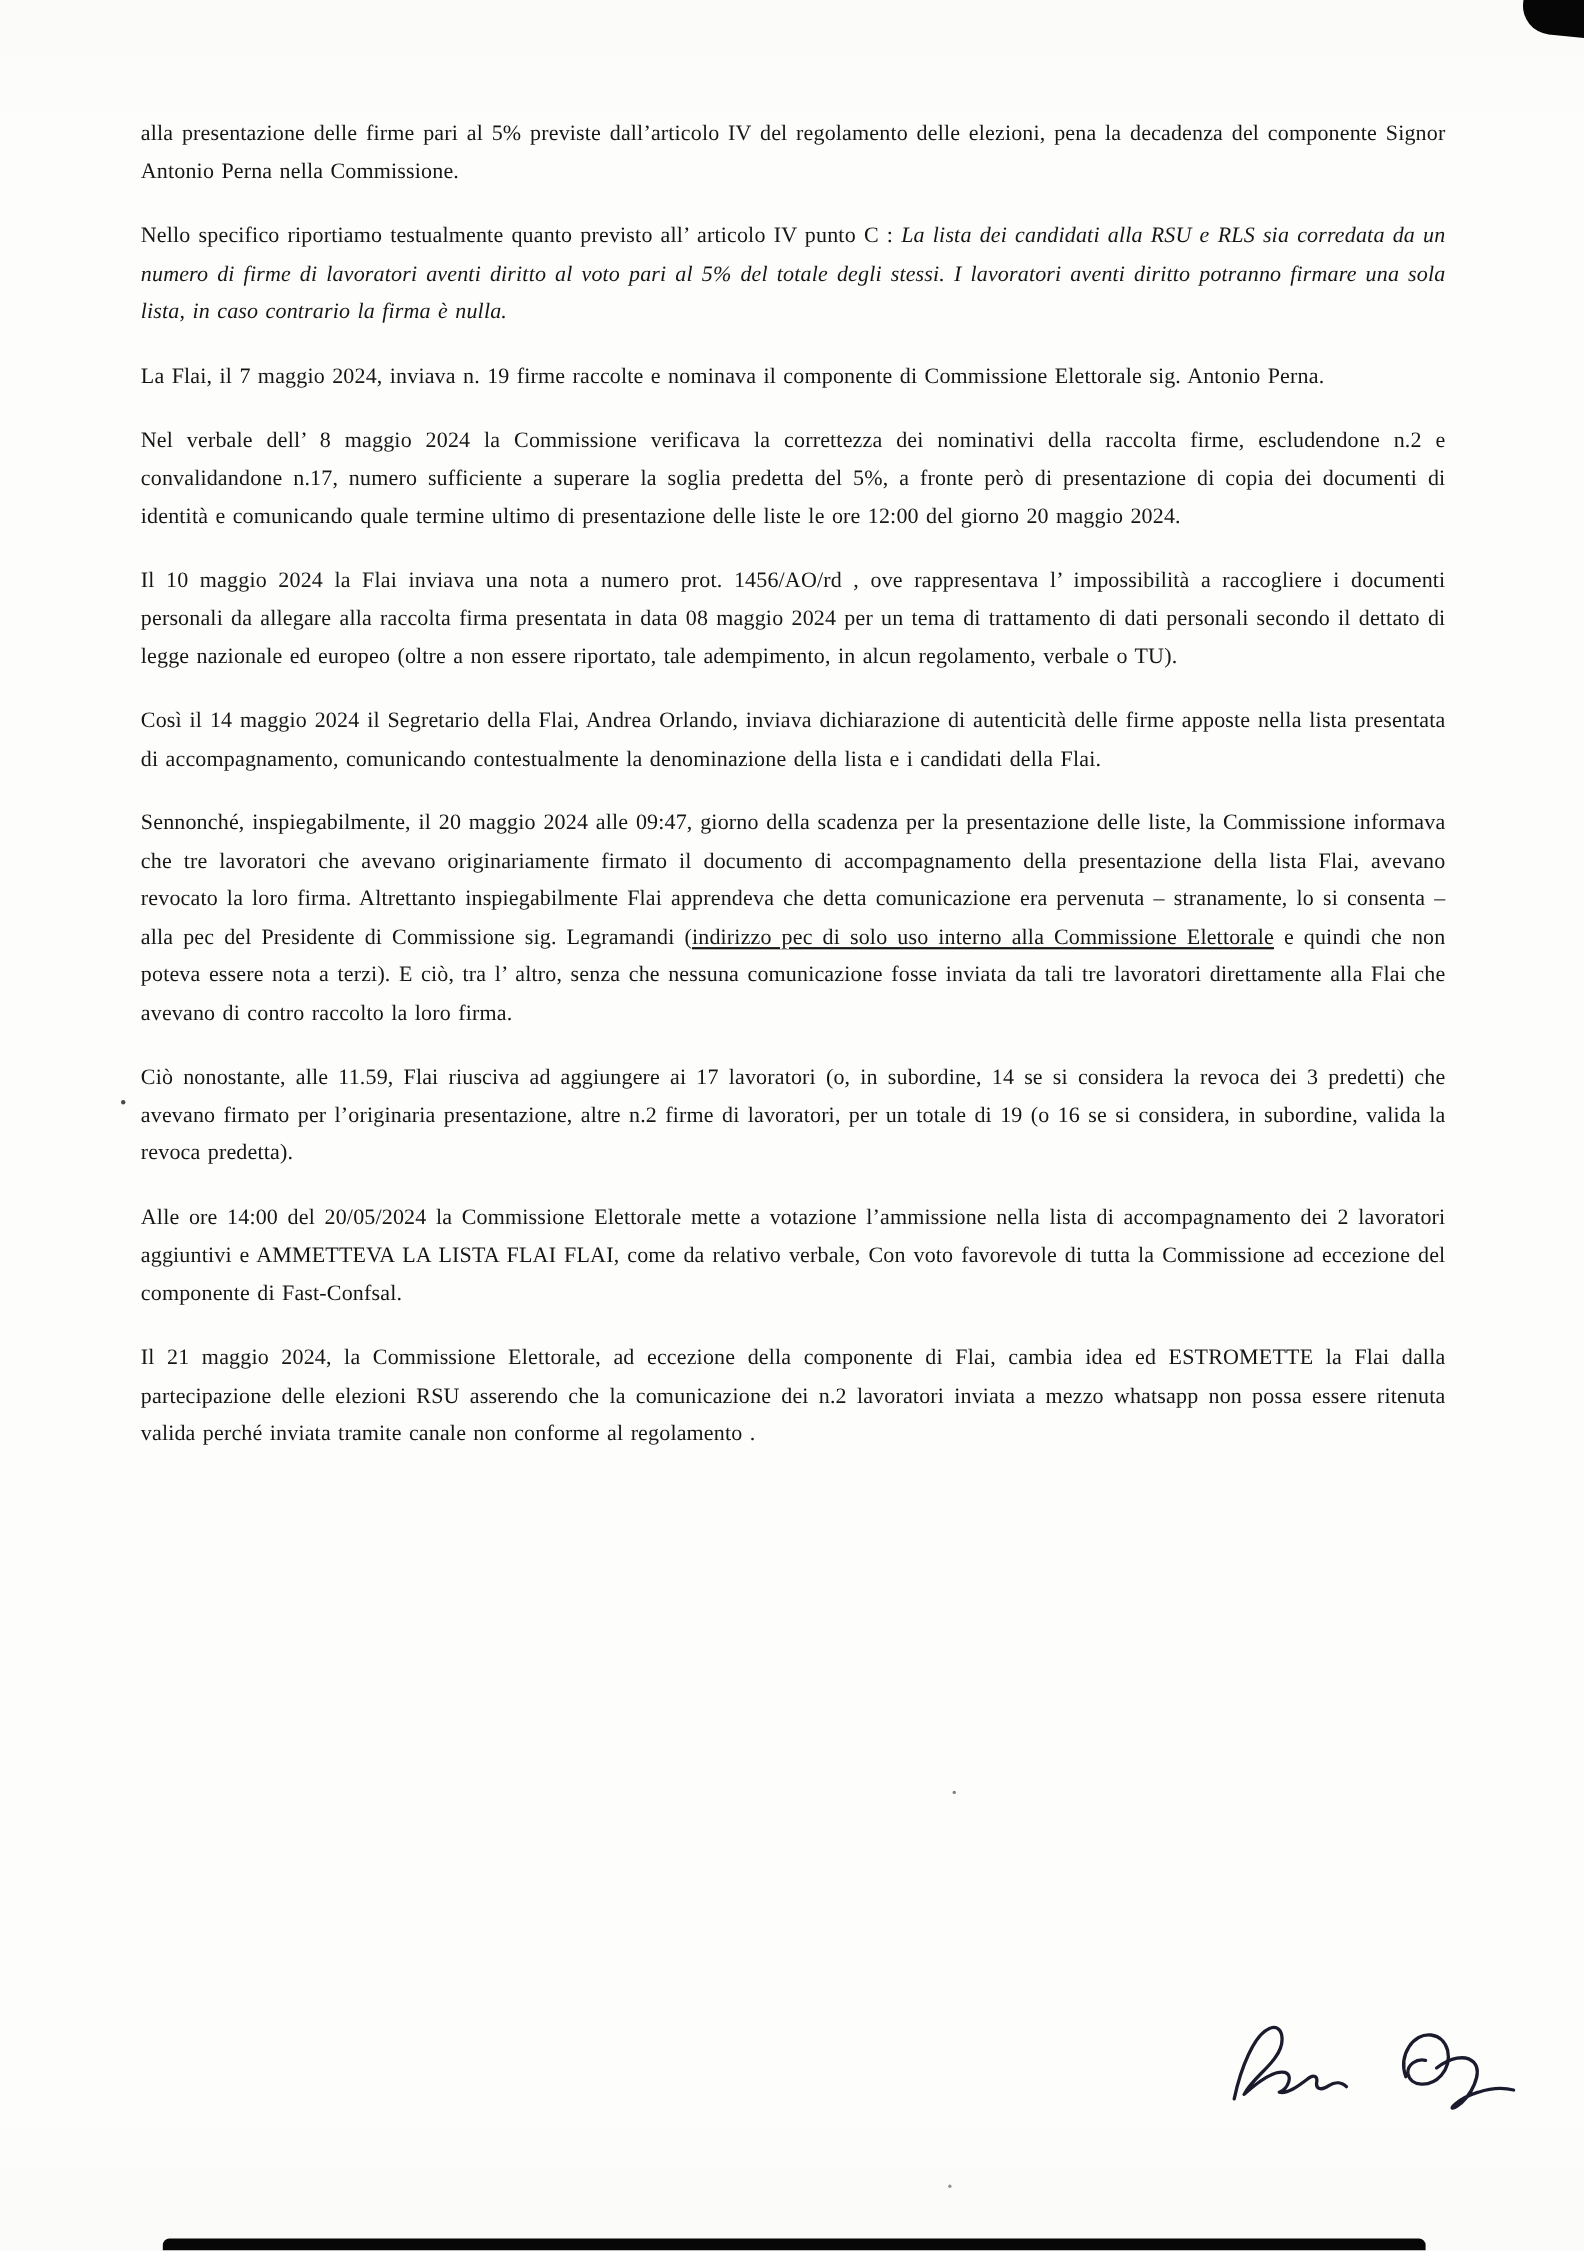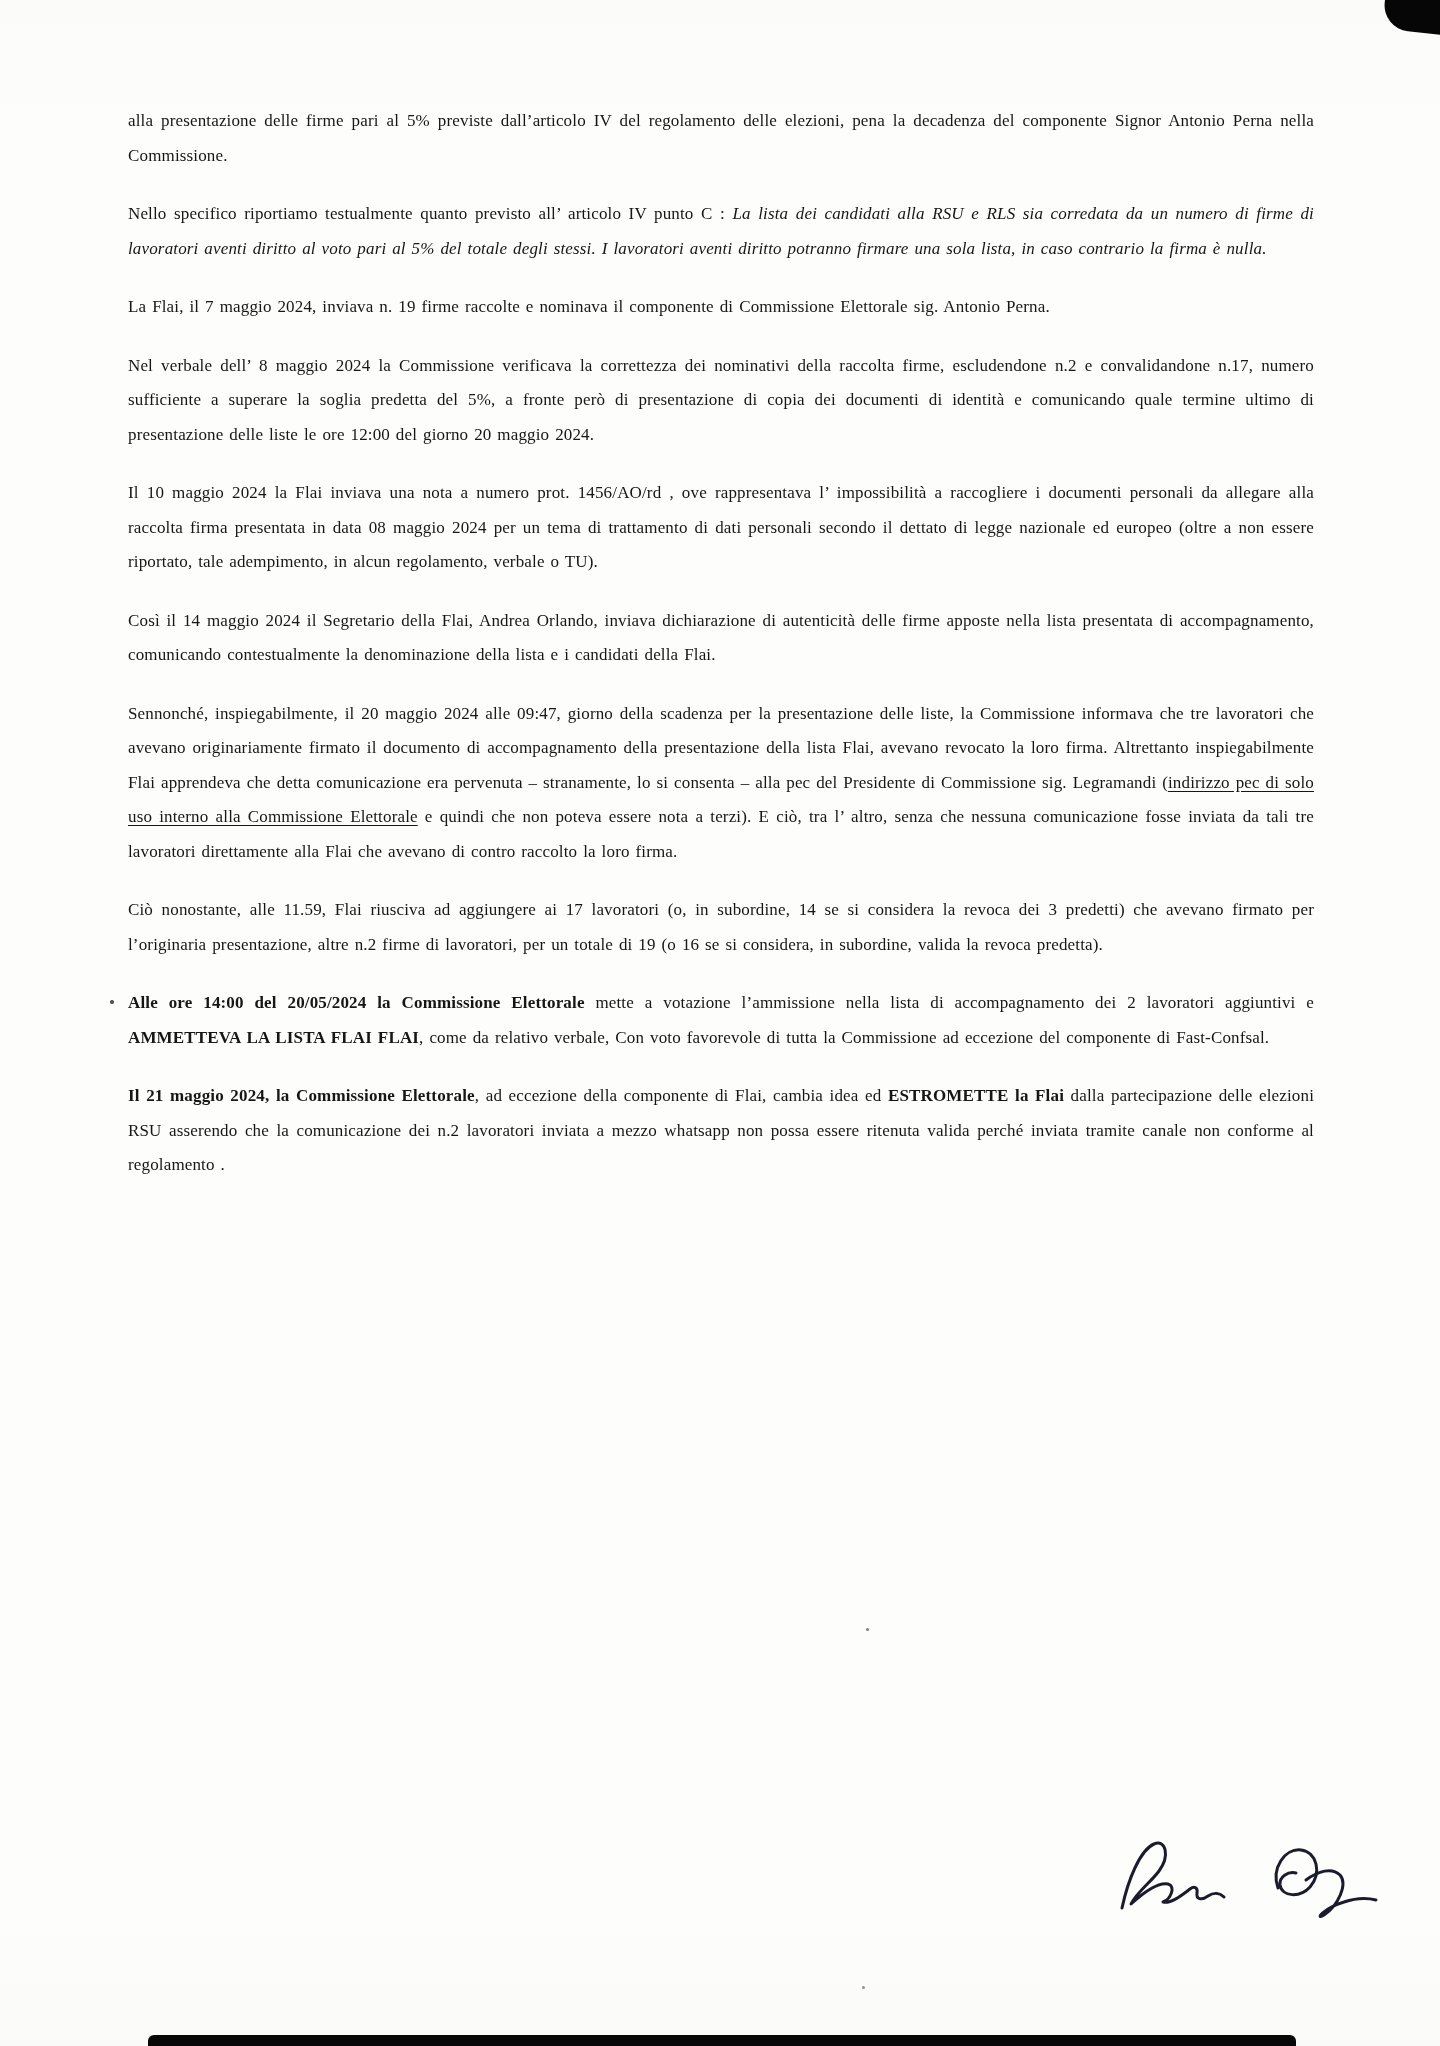--- a/index.html
+++ b/index.html
@@ -21,28 +21,28 @@
     background: linear-gradient(180deg, #fbfbf9 0%, #fdfdfc 6%, #fdfdfc 94%, #fafaf8 100%);
   }
   .content {
     position: absolute;
     top: 104px;
     left: 128px;
     width: 1186px;
   }
   p.doc-par {
     margin: 0 0 24px 0;
-    font-size: 17px;
+    font-size: 20px;
     line-height: 34.5px;
     text-align: justify;
     letter-spacing: 0.15px;
     word-spacing: 1.5px;
   }
   p.doc-par em { font-style: italic; }
-  p.doc-par strong { font-weight: bold; }
+  p.doc-par strong { font-weight: normal; }
   .underline { text-decoration: underline; text-underline-offset: 3px; }
   .signature {
     position: absolute;
     left: 1108px;
     top: 1822px;
     width: 285px;
     height: 115px;
   }
   .signature svg { width: 100%; height: 100%; }
   .corner-mark {

